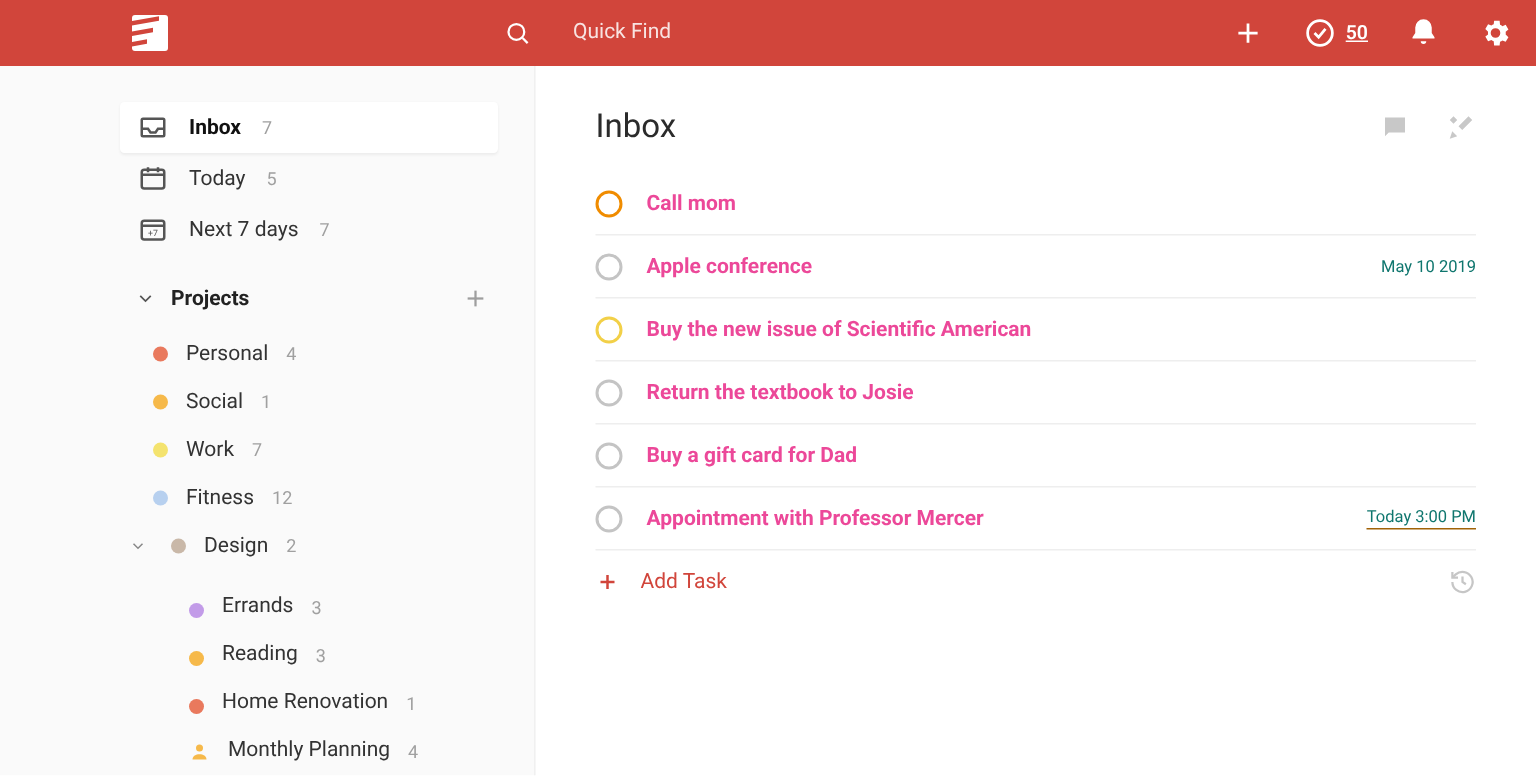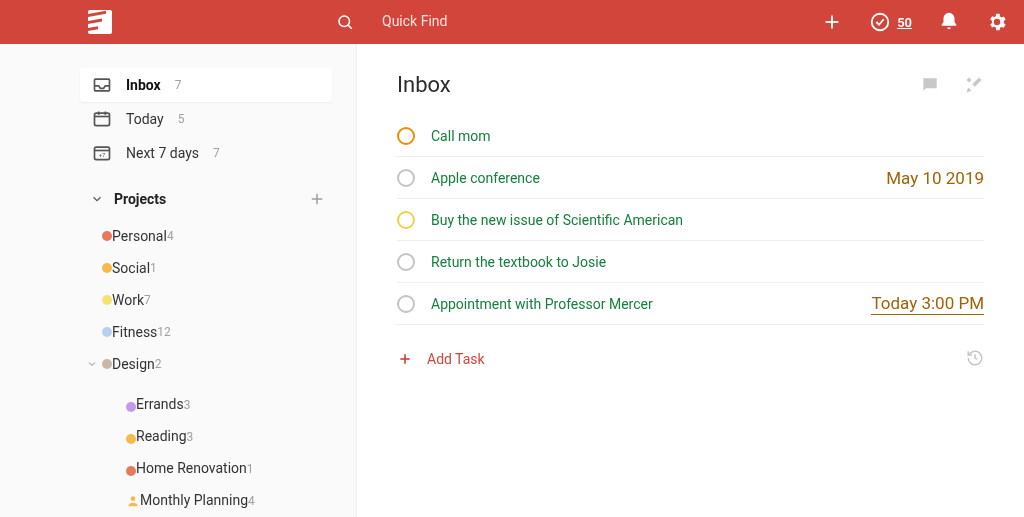--- a/index.html
+++ b/index.html
@@ -35,45 +35,45 @@
 .filter-item.active .filter-label { font-weight: 700; color: #111; }
 .filter-count { font-size: 12px; color: #a0a0a0; }
 
 
 .projects-hdr { display: flex; align-items: center; margin: 14px 24px 6px 0; padding: 0 6px 0 10px; height: 30px; }
 .chev { width: 14px; height: 14px; color: #555; margin-right: 10px; }
 .projects-title { font-weight: 700; font-size: 14px; color: #222; flex: 1; }
 .add-proj { width: 18px; height: 18px; color: #9e9e9e; cursor: pointer; }
 
 
-.proj { display: flex; align-items: center; height: 32px; padding: 0 0 0 22px; margin-right: 24px; cursor: pointer; }
+.proj { display: flex; align-items: center; gap: 12px; height: 32px; padding: 0 0 0 22px; margin-right: 24px; cursor: pointer; }
 .proj-dot { width: 10px; height: 10px; border-radius: 50%; flex: 0 0 10px; }
 .proj-name { font-size: 14px; color: #333; }
 .proj-count { font-size: 12px; color: #a0a0a0; }
 .proj.sub { padding-left: 46px; align-items: flex-end; }
 .proj .exp { width: 12px; height: 12px; color: #888; margin-left: -16px; margin-right: 4px; }
 .proj .person { width: 14px; height: 14px; color: #f6b94a; flex: 0 0 14px; }
 
 
 .main-hdr { display: flex; align-items: center; margin-bottom: 18px; }
 .main-title { font-size: 22px; color: #2b2b2b; font-weight: 400; flex: 1; }
 .hdr-action { width: 20px; height: 20px; color: #c8c8c8; margin-left: 24px; cursor: pointer; }
 
 
 .task { display: flex; align-items: center; height: 42px; border-bottom: 1px solid #eee; gap: 16px; }
 .task-circle { width: 18px; height: 18px; border-radius: 50%; border: 2px solid; flex: 0 0 18px; cursor: pointer; }
 .pri-gray { border-color: #c4c4c4; }
 .pri-orange { border-color: #f08c00; border-width: 2.5px; }
 .pri-yellow { border-color: #f2d048; }
-.task-title { font-size: 14px; color: #15803d; flex: 1; }
-.task-date { font-size: 17px; color: #a16207; }
+.task-title { font-size: 14px; color: #ec4899; flex: 1; font-weight: bold; }
+.task-date { font-size: 11px; color: #0f766e; }
 .task-date.under { border-bottom: 1px solid #a16207; padding-bottom: 1px; }
 
 
-.addtask { display: flex; align-items: flex-end; gap: 14px; height: 42px; cursor: pointer; }
+.addtask { display: flex; align-items: center; gap: 14px; height: 42px; cursor: pointer; }
 .addtask-plus { width: 16px; height: 16px; color: #d1453b; }
 .addtask-label { color: #d1453b; font-size: 14px; }
 .history { margin-left: auto; width: 18px; height: 18px; color: #c6c6c6; }
 
 svg { display: block; }
 </style>
 </head>
 <body>
 
 <div class="topbar">
@@ -239,20 +239,24 @@
         <div class="task">
           <span class="task-circle pri-yellow"></span>
           <span class="task-title">Buy the new issue of Scientific American</span>
         </div>
         <div class="task">
           <span class="task-circle pri-gray"></span>
           <span class="task-title">Return the textbook to Josie</span>
         </div>
         <div class="task">
           <span class="task-circle pri-gray"></span>
+          <span class="task-title">Buy a gift card for Dad</span>
+        </div>
+        <div class="task">
+          <span class="task-circle pri-gray"></span>
           <span class="task-title">Appointment with Professor Mercer</span>
           <span class="task-date under">Today 3:00 PM</span>
         </div>
       </div>
 
     <div class="addtask">
       <svg class="addtask-plus" viewBox="0 0 24 24" fill="none" stroke="currentColor" stroke-width="2.5">
           <line x1="12" y1="5" x2="12" y2="19"></line>
           <line x1="5" y1="12" x2="19" y2="12"></line>
         </svg>

